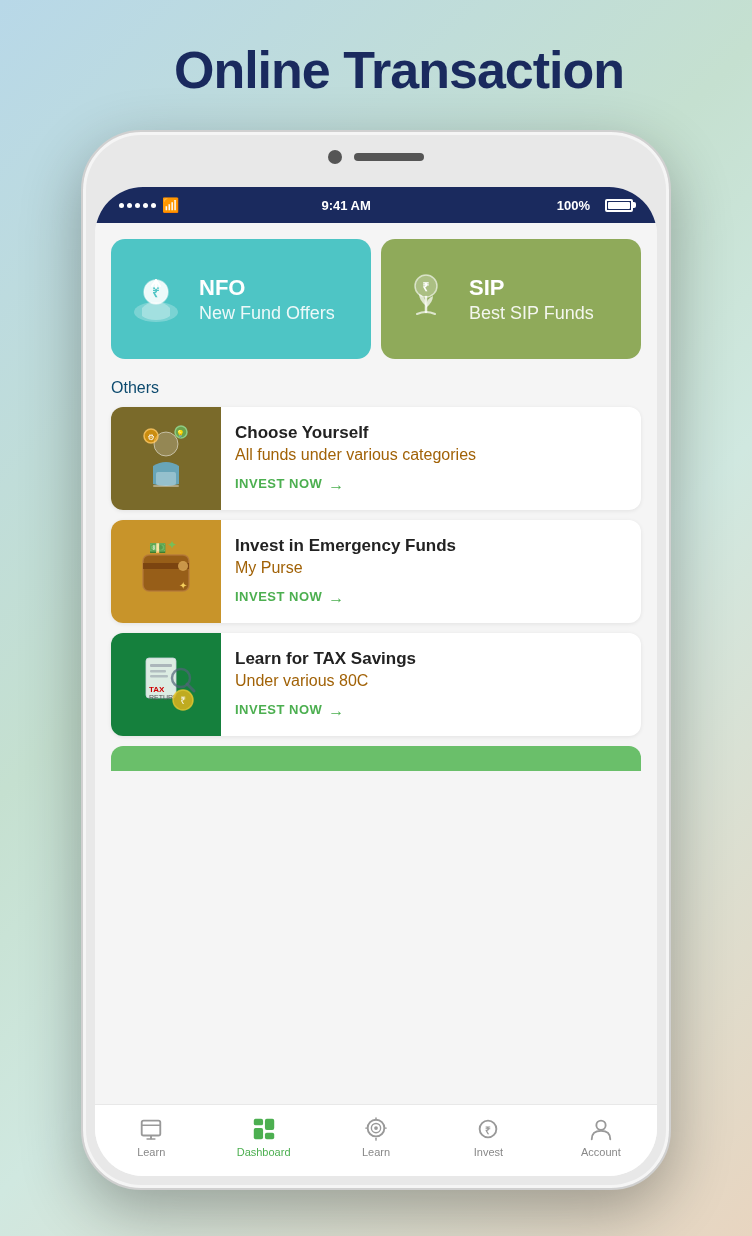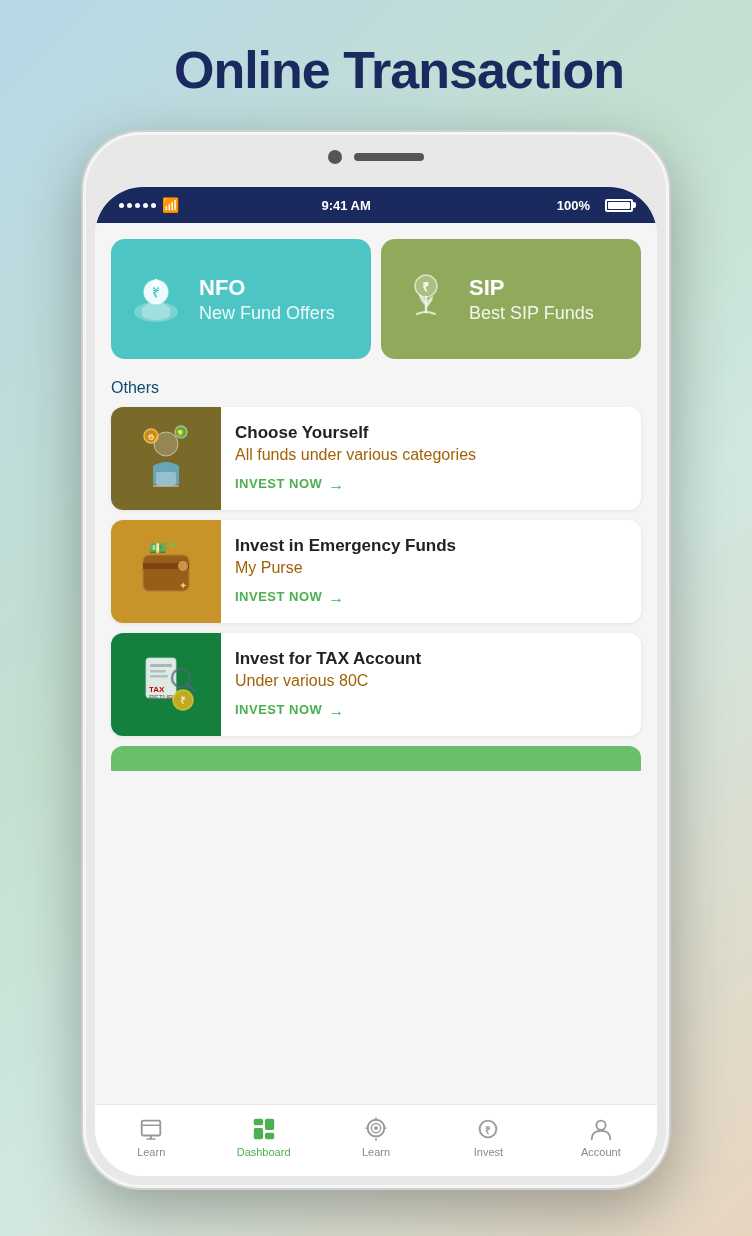--- a/index.html
+++ b/index.html
@@ -470,21 +470,21 @@
                 <text x="18" y="60" font-size="7" fill="#555">RETURN</text>
 
                 <circle cx="52" cy="60" r="10" fill="rgba(210,175,30,0.9)" stroke="rgba(230,200,50,0.8)" stroke-width="1.5"></circle>
                 <text x="52" y="64" text-anchor="middle" font-size="10" fill="rgba(255,255,255,0.9)">₹</text>
 
                 <circle cx="50" cy="38" r="9" fill="none" stroke="rgba(80,100,120,0.7)" stroke-width="2.5"></circle>
                 <path d="M56 44 L63 51" stroke="rgba(80,100,120,0.7)" stroke-width="3" stroke-linecap="round"></path>
               </svg>
             </div>
             <div class="list-item-content">
-              <div class="item-title">Invest for TAX Account</div>
+              <div class="item-title">Learn for TAX Savings</div>
               <div class="item-subtitle">Under various 80C</div>
               <div class="invest-now">
                 <span>INVEST NOW</span>
                 <span class="arrow">→</span>
               </div>
             </div>
           </div>
 
         </div>
 

